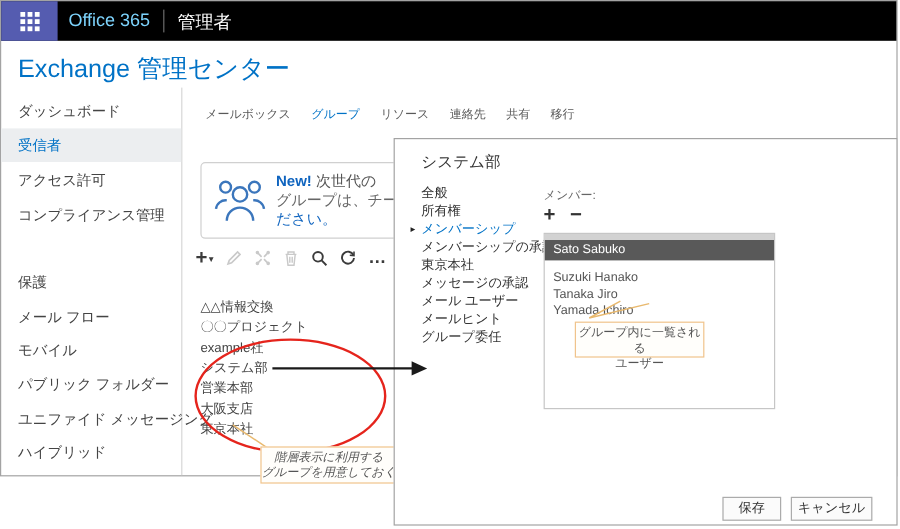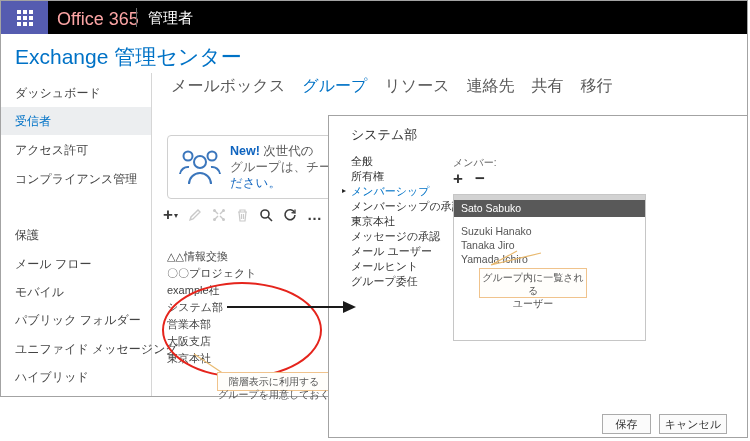--- a/index.html
+++ b/index.html
@@ -8,34 +8,34 @@
 
   
   .app-frame{position:absolute;left:0;top:0;width:746px;height:395px;border:1px solid #a3a3a3;background:#fff;}
 
   
   .topbar{position:absolute;left:0;top:0;width:746px;height:33px;background:#000;}
   .waffle{position:absolute;left:0;top:0;width:47px;height:33px;background:#555cb0;cursor:pointer;}
   .waffle-grid{position:absolute;left:16px;top:9px;width:16px;height:16px;
                display:grid;grid-template-columns:repeat(3,4px);grid-template-rows:repeat(3,4px);gap:2px;}
   .waffle-grid span{background:#fff;display:block;}
-  .brand{position:absolute;left:56px;top:8px;font-size:18px;color:#fca5a5;}
+  .brand{position:absolute;left:56px;top:8px;font-size:15px;color:#7dd3fc;}
   .topbar-divider{position:absolute;left:135px;top:7px;width:1px;height:19px;background:#6b6b6b;}
   .context{position:absolute;left:147px;top:8px;font-size:15px;color:#fff;}
 
   .app-title{position:absolute;left:14px;top:42px;font-size:21px;color:#0072c6;}
 
   
   .sidebar{position:absolute;left:0;top:72px;width:150px;height:323px;border-right:1px solid #d6d6d6;}
   .side-item{position:absolute;left:0;width:150px;height:28px;line-height:28px;padding-left:14px;
              box-sizing:border-box;font-size:12px;color:#444;cursor:pointer;white-space:nowrap;}
   .side-item.active{background:#eceef0;color:#0072c6;}
 
   
-  .tabs{position:absolute;left:170px;top:75px;display:flex;gap:17px;font-size:16px;color:#595959;justify-content:space-between;}
+  .tabs{position:absolute;left:170px;top:87px;display:flex;gap:17px;font-size:10px;color:#595959;justify-content:space-between;}
   .tab{cursor:pointer;white-space:nowrap;}
   .tab.active{color:#0072c6;}
 
   
   .banner{position:absolute;left:166px;top:134px;width:250px;height:62px;border:1px solid #d0d0d0;border-radius:4px;background:#fff;}
   .banner-icon{position:absolute;left:10px;top:11px;}
   .banner-text{position:absolute;left:62px;top:7px;font-size:12.5px;line-height:16px;color:#666;white-space:nowrap;}
   .banner-badge{color:#0f64bf;font-weight:bold;}
   .banner-line1{color:#555;}
   .banner-link{color:#0f64bf;cursor:pointer;}
@@ -51,21 +51,21 @@
   
   .grid-head{position:absolute;left:162px;top:229px;width:174px;height:19px;border-bottom:1px solid #cfcfcf;}
   .grid-head-label{position:absolute;left:4px;top:2px;font-size:11px;color:#555;}
   .sort-icon{position:absolute;right:6px;top:4px;font-size:7px;color:#9a9a9a;}
   .grid-row{position:absolute;left:166px;height:16px;line-height:16px;font-size:11px;color:#444;cursor:pointer;white-space:nowrap;}
 
   
   .red-oval{position:absolute;left:162px;top:282px;width:156px;height:92px;border:2px solid #e5241c;border-radius:50%;z-index:5;}
   .callout{position:absolute;border:1px solid #f0c38c;background:#fffefb;color:#555;font-size:10px;
            line-height:13px;text-align:center;z-index:6;box-sizing:border-box;padding-top:2px;}
-  .callout-groups{left:217px;top:372px;width:114px;height:19px;}
+  .callout-groups{left:217px;top:372px;width:114px;height:31px;font-style:italic;}
   .ann-svg{position:absolute;z-index:6;}
 
   
   .dialog{position:absolute;left:328px;top:115px;width:418px;height:321px;background:#fff;border:1px solid #a3a3a3;z-index:10;}
   .dlg-title{position:absolute;left:22px;top:10px;font-size:13px;color:#333;}
   .dlg-nav-item{position:absolute;left:22px;height:14px;line-height:14px;font-size:11px;color:#333;cursor:pointer;white-space:nowrap;}
   .dlg-nav-item.active{color:#0072c6;}
   .dlg-nav-marker{position:absolute;left:-9px;top:0;font-size:8px;color:#222;}
   .members-label{position:absolute;left:124px;top:40px;font-size:10px;color:#666;}
   .member-add{position:absolute;left:124px;top:54px;font-size:17px;font-weight:bold;color:#333;cursor:pointer;line-height:18px;}

